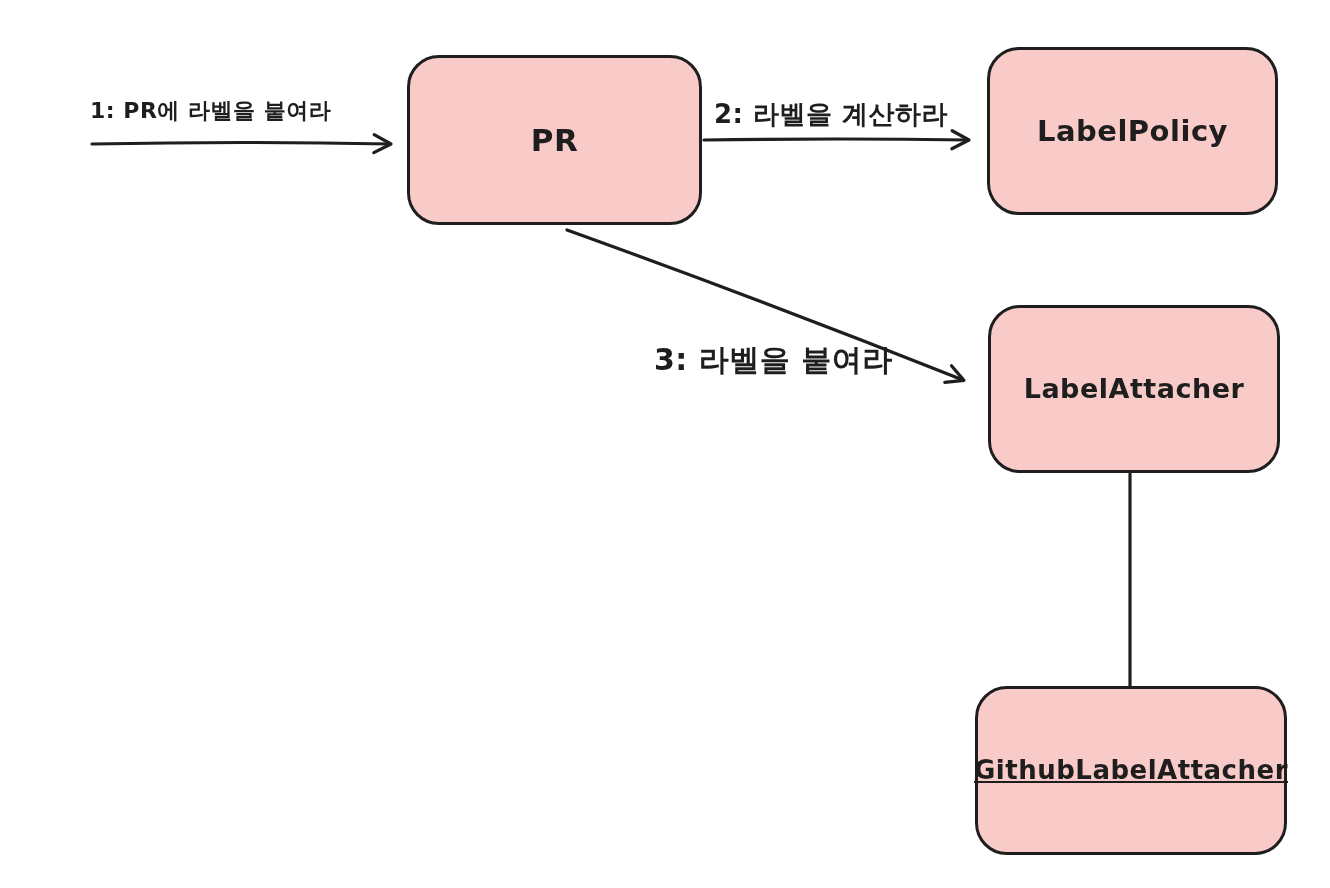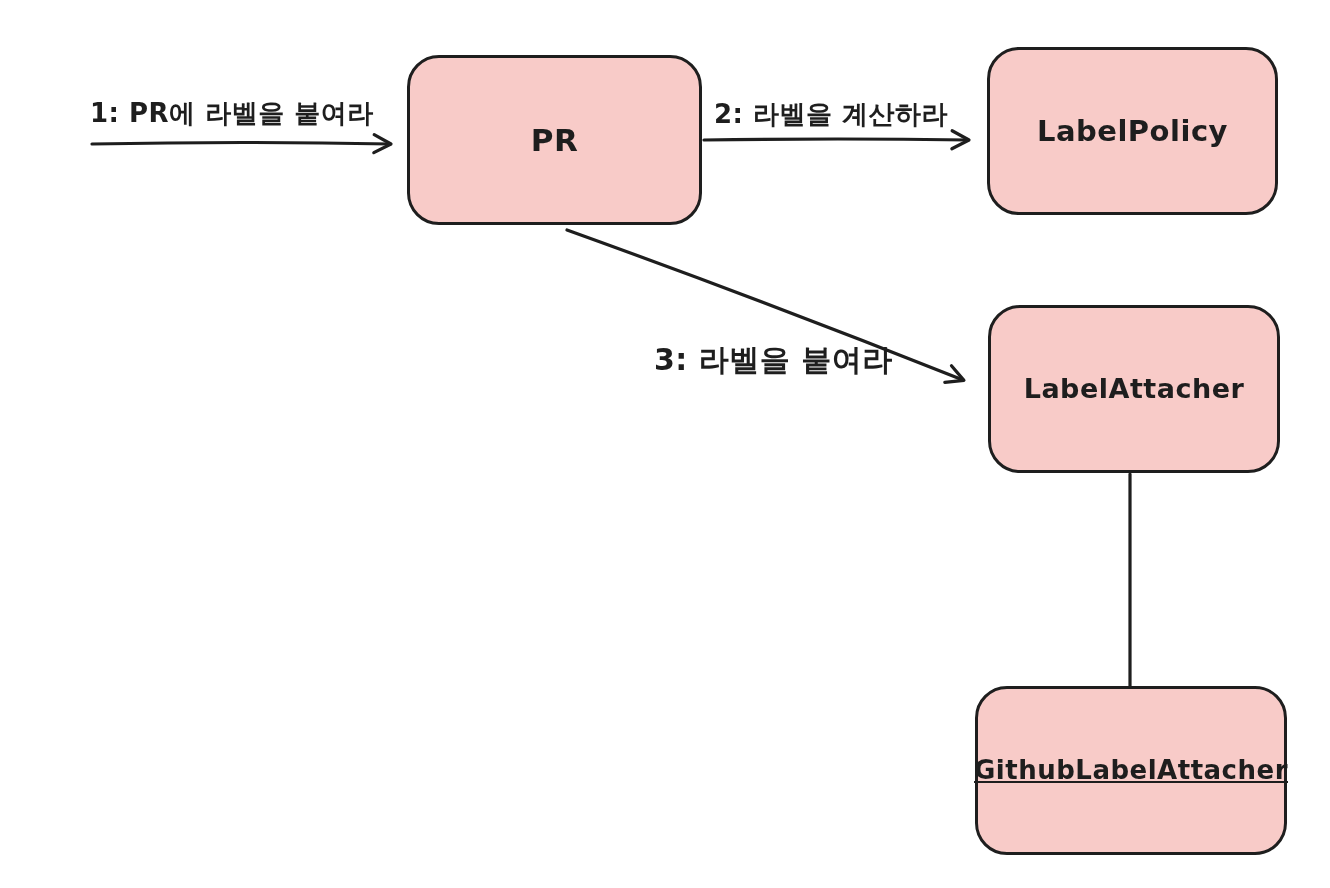--- a/index.html
+++ b/index.html
@@ -42,21 +42,21 @@
   #node-label-policy  { left: 987px; top: 47px;  width: 291px; height: 168px; font-size: 29px; }
   #node-label-attacher{ left: 988px; top: 305px; width: 292px; height: 168px; font-size: 27px; }
   #node-github-label-attacher { left: 975px; top: 686px; width: 312px; height: 169px; font-size: 26px; text-decoration: underline; }
   .node .line { white-space: nowrap; line-height: 1.25; }
   .edge-label {
     position: absolute;
     font-weight: 600;
     white-space: nowrap;
     letter-spacing: 0.5px;
   }
-  #edge1-label { left: 90px;   top: 96px;  font-size: 26px; }
+  #edge1-label { left: 90px;   top: 96px;  font-size: 22px; }
   #edge2-label { left: 714px;  top: 97px;  font-size: 26px; text-align: right; }
   #edge3-label { left: 654px;  top: 340px; font-size: 30px; }
   #impl-label  { left: 1046px; top: 561px; font-size: 25px; }
 </style>
 </head>
 <body>
 
 <div id="canvas">
 
   <svg id="edge-svg" viewBox="0 0 1330 888">

